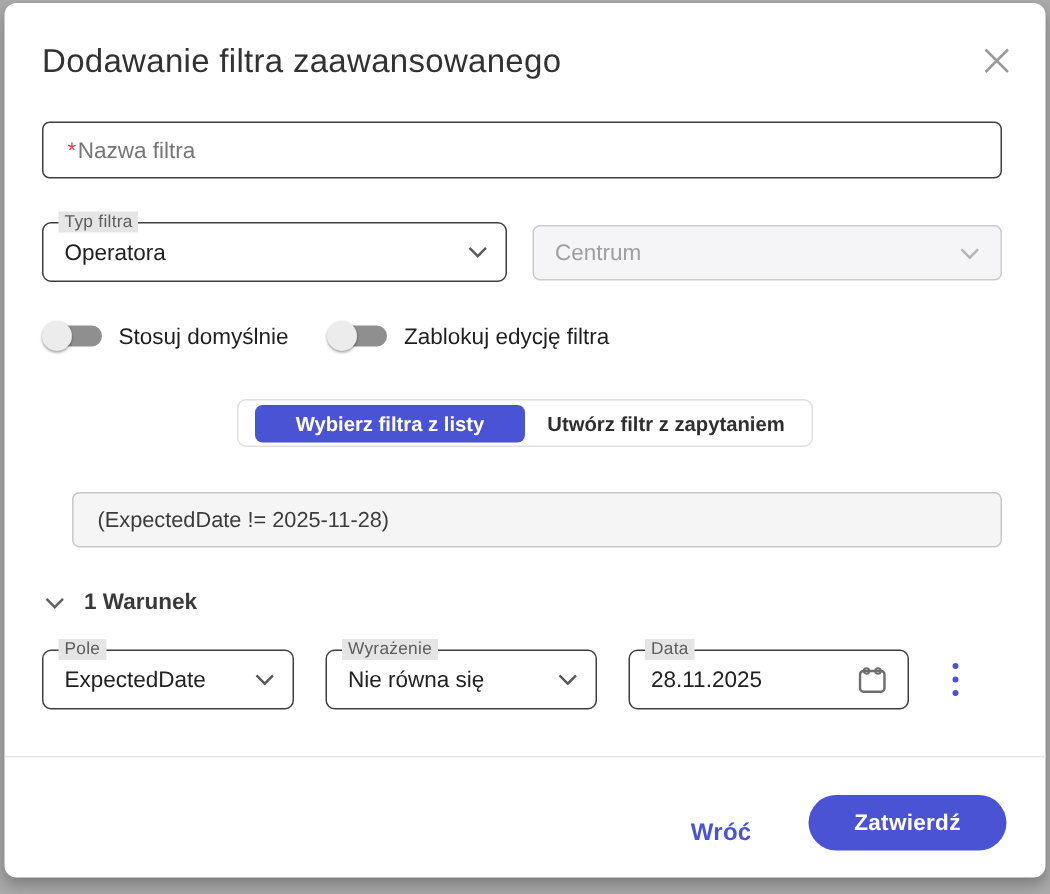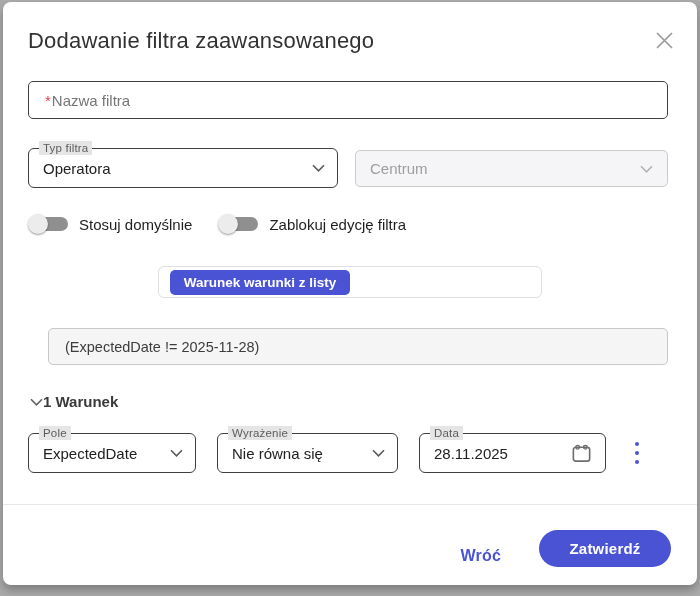--- a/index.html
+++ b/index.html
@@ -101,21 +101,21 @@
   
   .expr-box {
     position: absolute; left: 25px; right: 29px; top: 326px; height: 37px;
     background: #f5f5f5; border: 1px solid #c8c8c8; border-radius: 5px;
     display: flex; align-items: center; padding-left: 16px;
     font-size: 14.5px; color: #3c3c3c; margin-left: 20px;
   }
   
   .cond-header {
     position: absolute; left: 27px; top: 391px;
-    display: flex; align-items: center; 
+    display: flex; align-items: center; gap: 13px;
     background: transparent; border: none; cursor: pointer; font-family: inherit;
   }
   .cond-header .label { font-size: 15px; font-weight: 700; color: #3a3a3a; }
   .cond-row {
     position: absolute; left: 25px; top: 431px; right: 20px;
     display: flex; align-items: flex-start; gap: 21px;
   }
   .f-pole  { position: relative; width: 168px; }
   .f-wyraz { position: relative; width: 181px; }
   .f-data  { position: relative; width: 187px; }
@@ -198,21 +198,22 @@
     <div class="toggle-wrap">
       <span class="toggle">
           <span class="track"></span>
           <span class="thumb"></span>
         </span>
       <span class="toggle-label">Zablokuj edycję filtra</span>
     </div>
   </div>
 
   <div class="tab-group">
-    <button class="tab active">Warunek warunki z listy</button>
+    <button class="tab active">Wybierz filtra z listy</button>
+    <button class="tab inactive">Utwórz filtr z zapytaniem</button>
   </div>
 
   <div class="expr-box">
     <span>(ExpectedDate != 2025-11-28)</span>
   </div>
 
   <button class="cond-header">
     <svg width="13" height="8" viewBox="0 0 13 8">
         <path d="M1 1.2 L6.5 6.8 L12 1.2" fill="none" stroke="#616161" stroke-width="1.6"></path>
       </svg>

